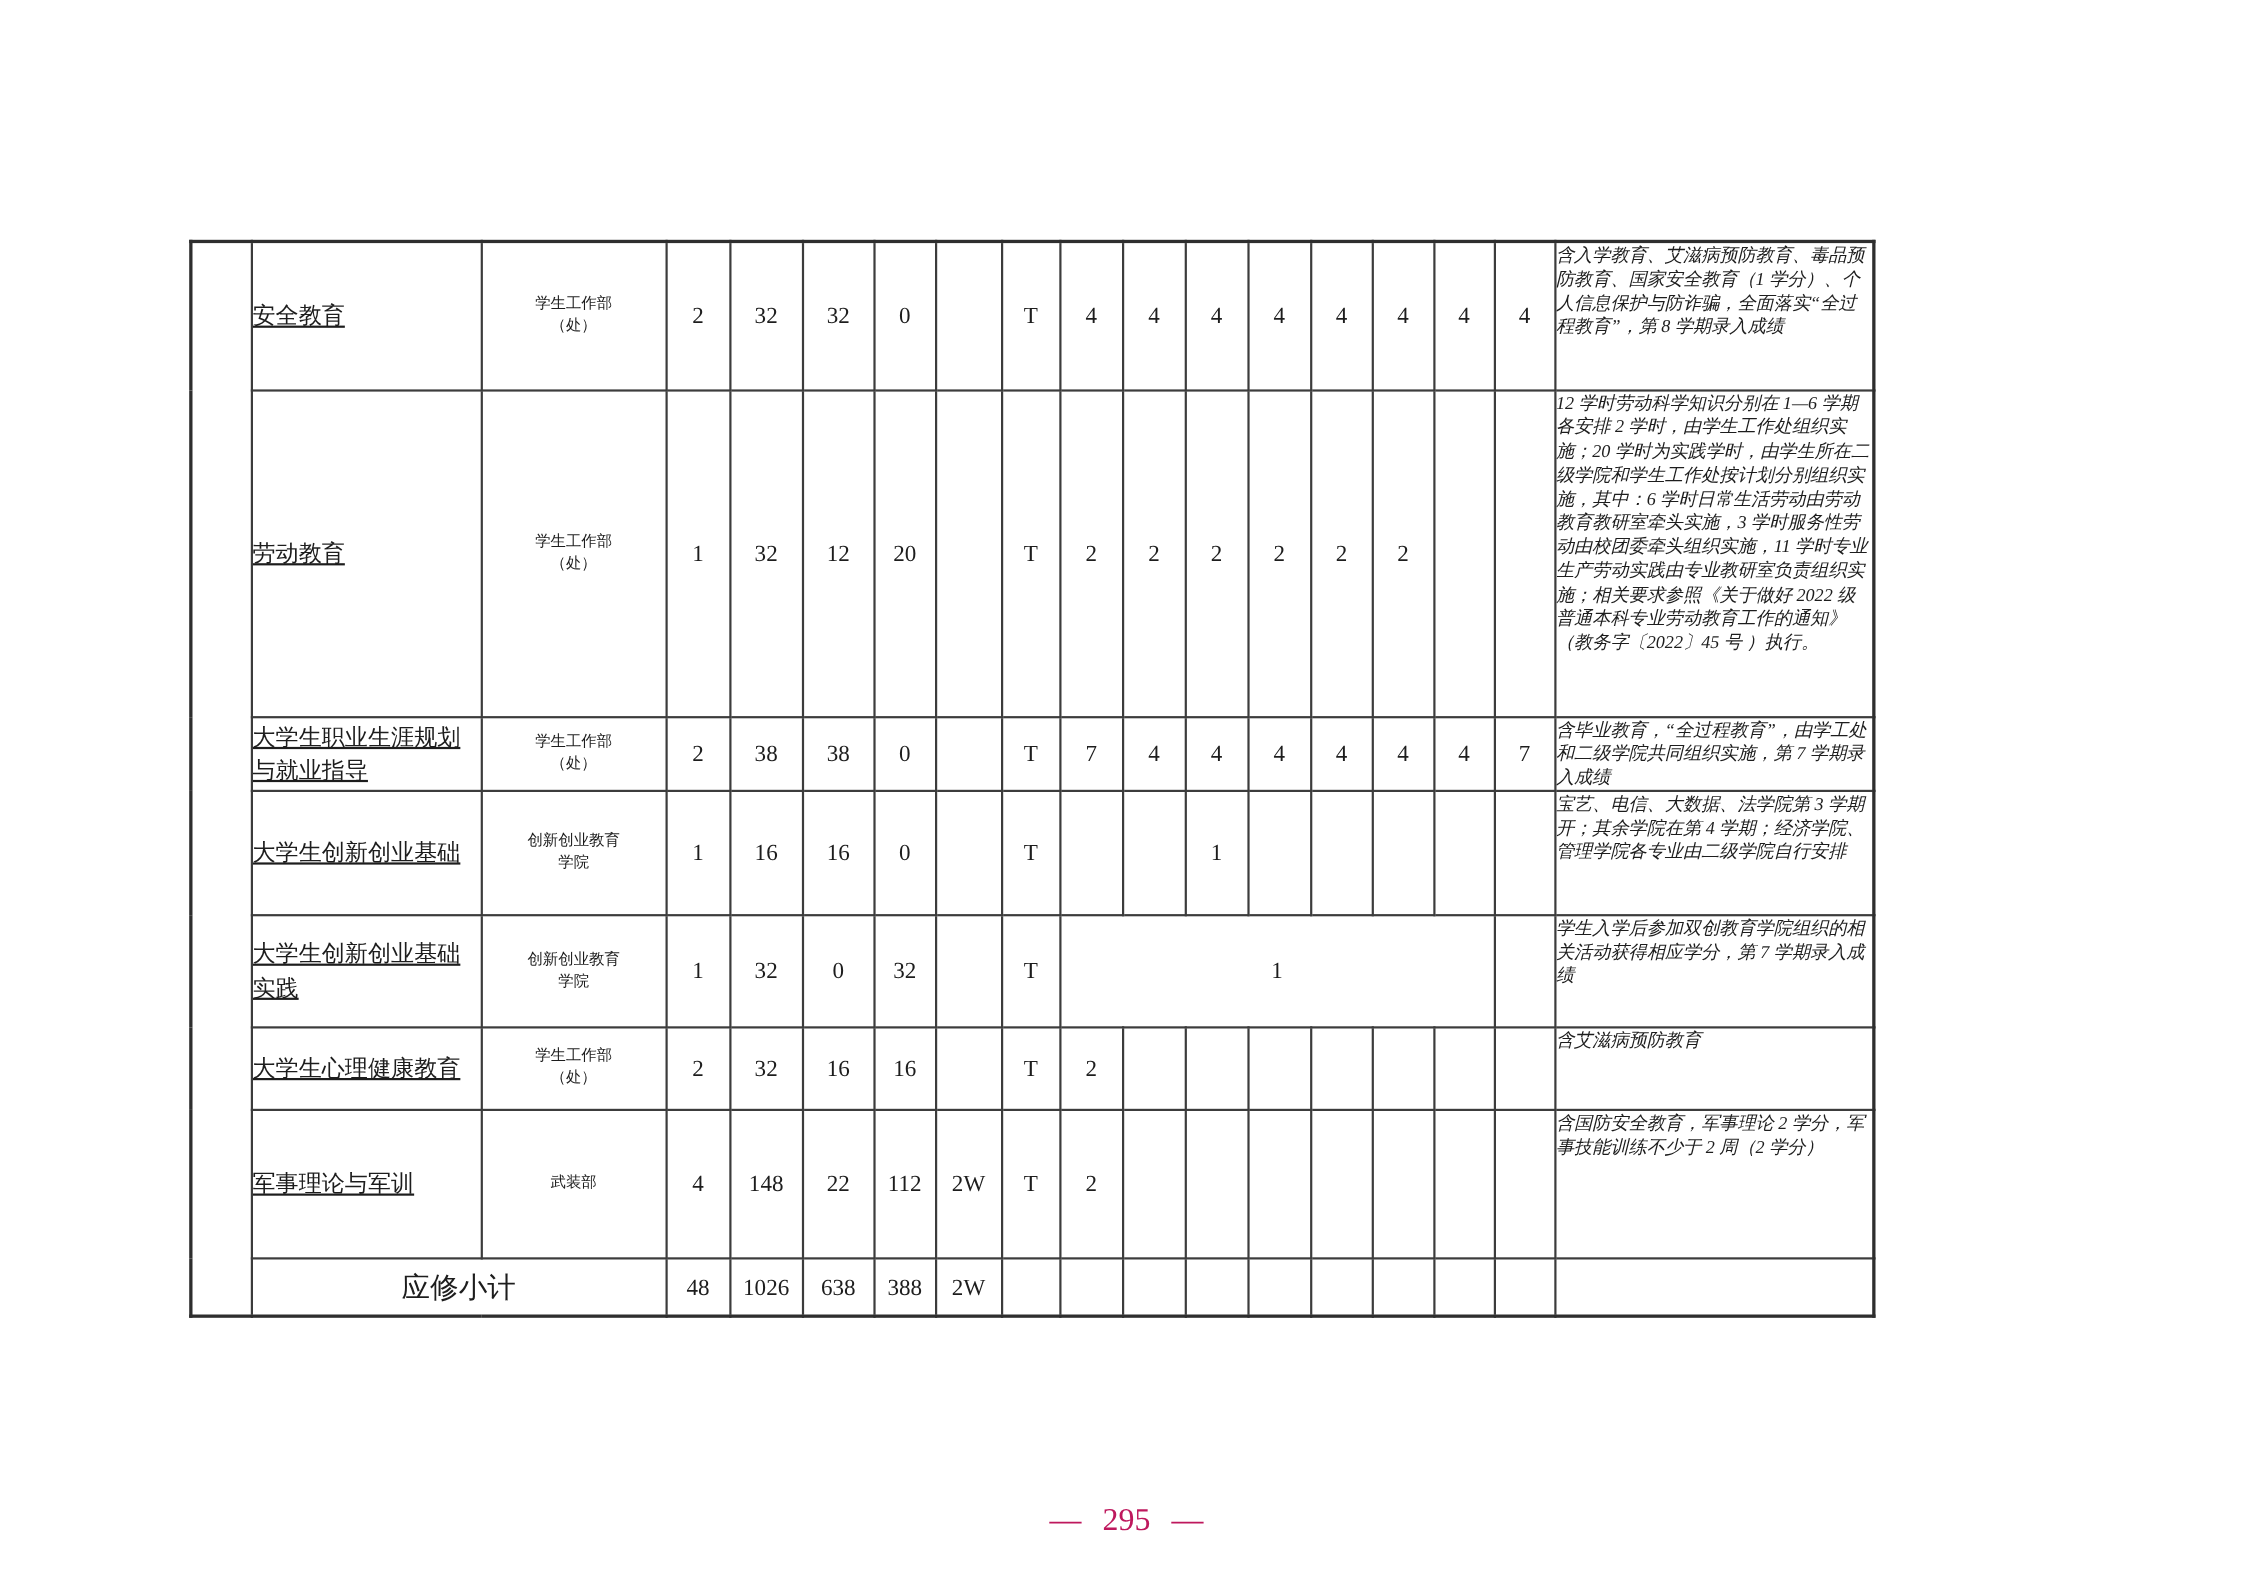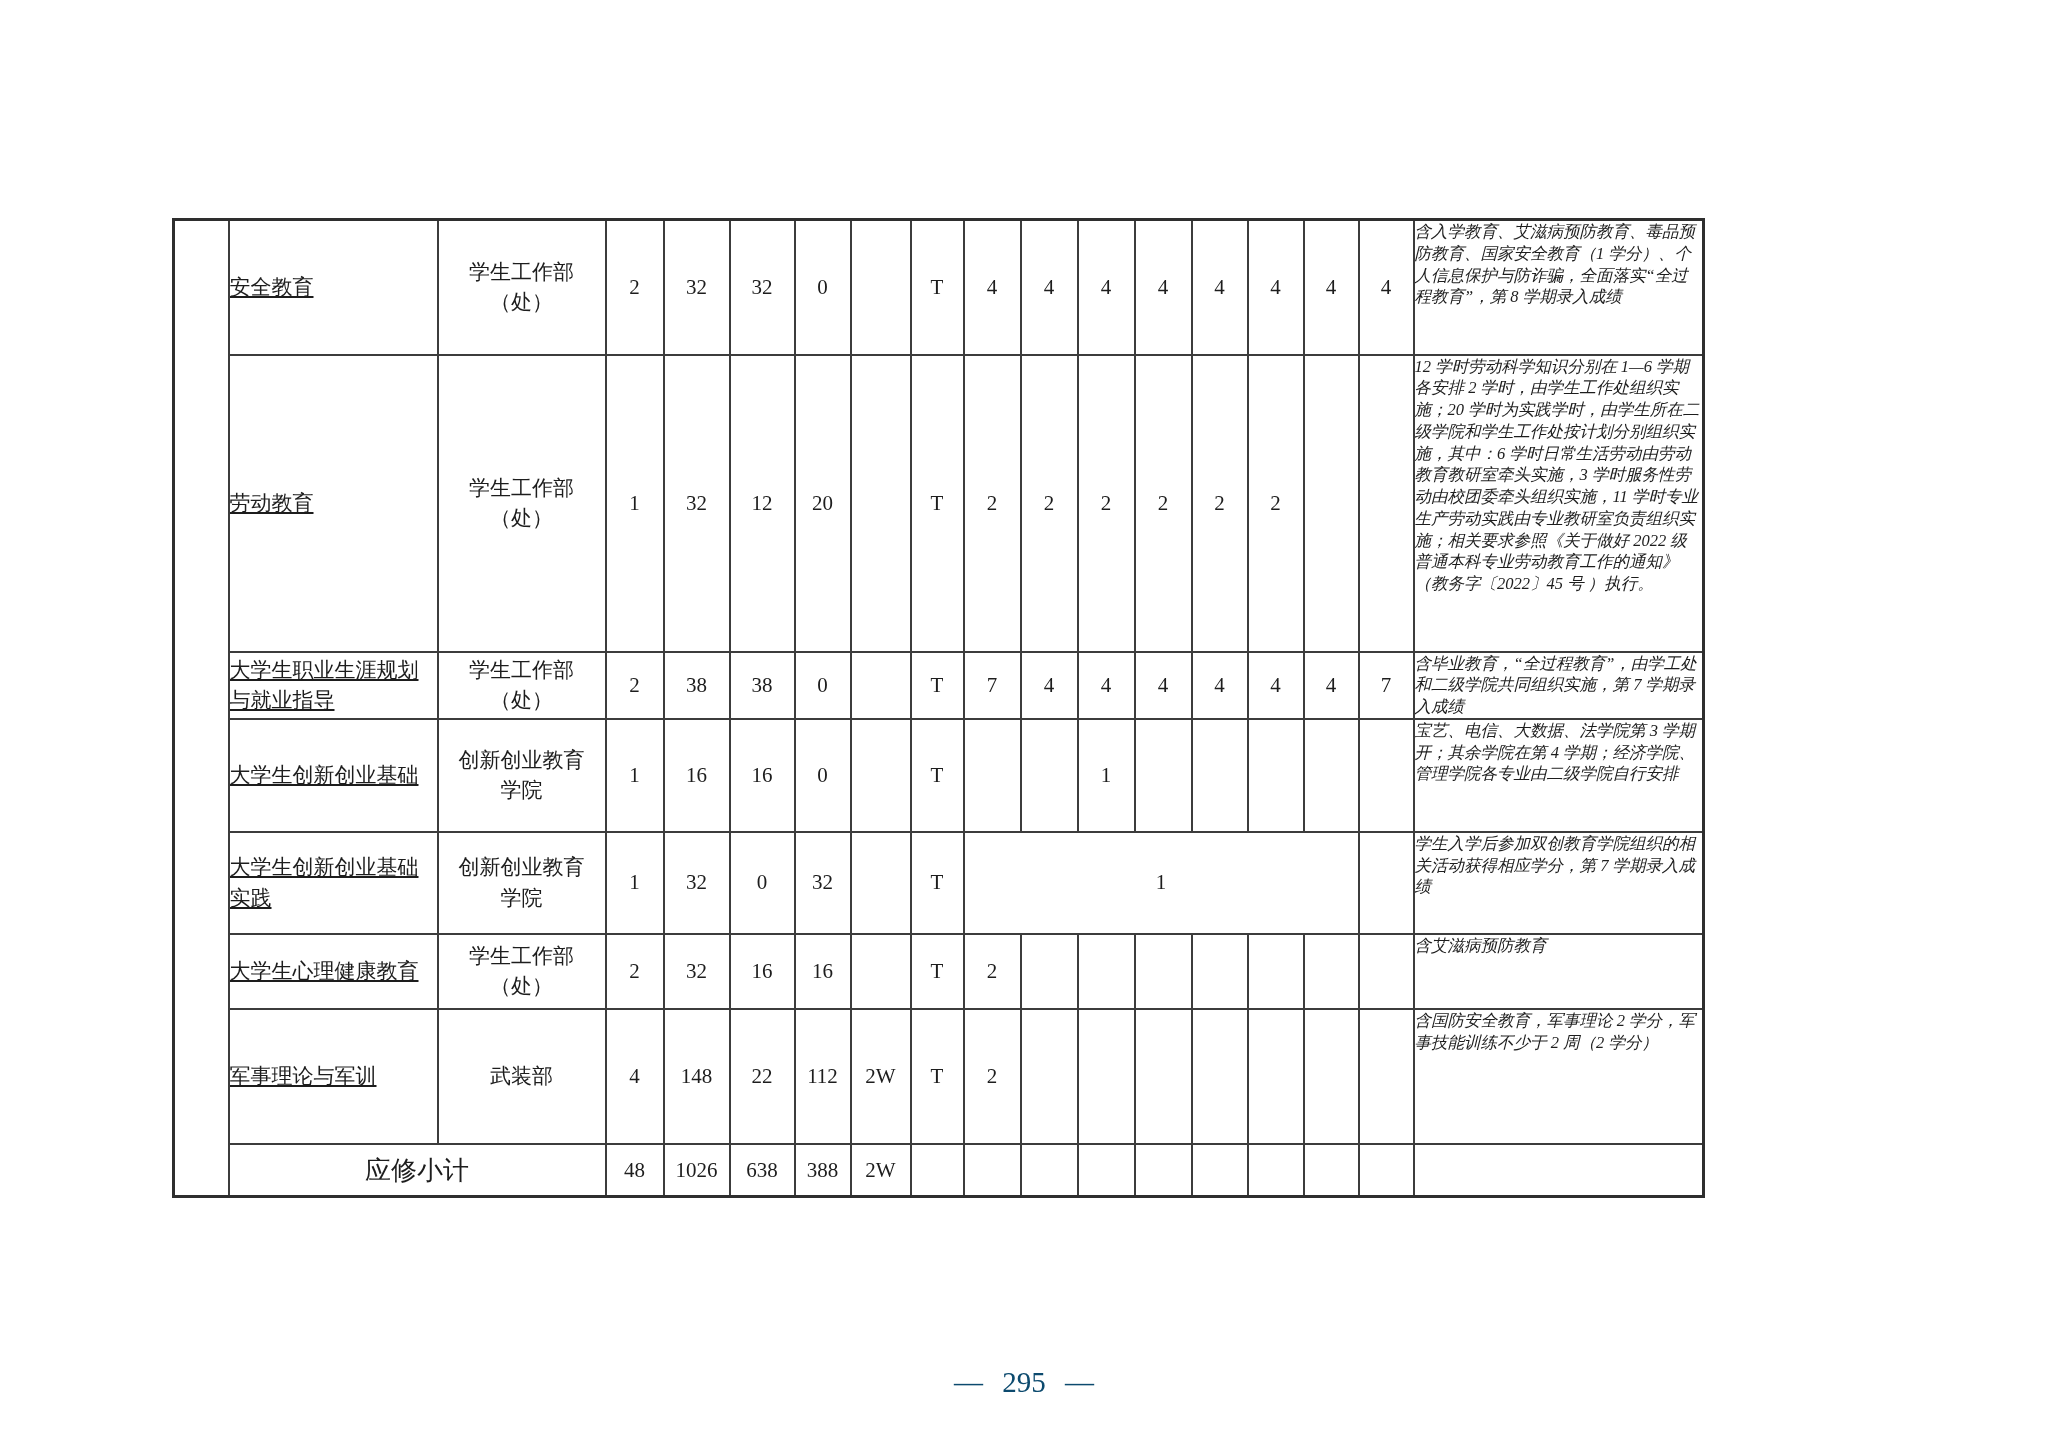--- a/index.html
+++ b/index.html
@@ -30,21 +30,21 @@
   td.spacer { background: #ffffff; }
   td.course {
     font-size: 21px;
     line-height: 1.45;
     text-align: left;
     vertical-align: middle;
     padding: 4px 14px;
     text-decoration: underline;
   }
   td.dept {
-    font-size: 21px;
+    font-size: 14px;
     line-height: 1.45;
     text-align: center;
     vertical-align: middle;
     white-space: pre-line;
     padding: 4px 6px;
   }
   td.num {
     font-size: 21px;
     text-align: center;
     vertical-align: middle;
@@ -66,21 +66,21 @@
     padding: 2px;
   }
   .page-number {
     position: absolute;
     top: 1366px;
     left: 0;
     width: 100%;
     text-align: center;
     font-size: 29px;
     word-spacing: 12px;
-    color: #0c4a6e;
+    color: #be185d;
   }
 </style>
 </head>
 <body>
 
 <div class="page">
 
   <table class="curriculum">
     <colgroup>
       <col style="width:55px">

